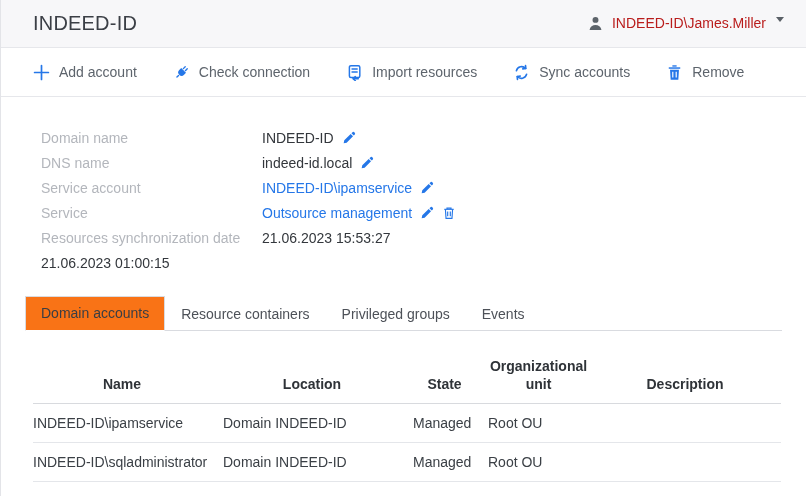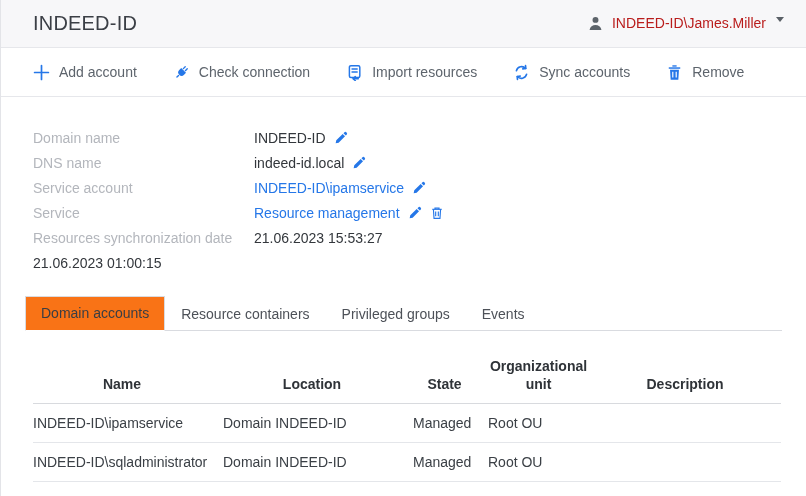--- a/index.html
+++ b/index.html
@@ -39,21 +39,21 @@
     display:flex; align-items:center;
     padding-left:32px; gap:36px;text-align:right;
   }
   .tool {
     display:flex; align-items:center; gap:9px;
     font-size:14px; color:#5d646c; cursor:pointer; white-space:nowrap;
   }
   .tool svg { display:block; color:#2577e8; }
 
   
-  .details { padding:28px 0 0 32px; }
+  .details { padding:28px 0 0 40px; }
   .drow { display:flex; align-items:center; height:25px; font-size:14px; }
   .dlabel { width:221px; flex:0 0 221px; color:#b3b6bc; }
   .dvalue { display:flex; align-items:center; gap:8px; color:#33373c; }
   .link { color:#2577e8; cursor:pointer; }
   .mini-icon { display:flex; align-items:center; color:#2577e8; cursor:pointer; }
   .mini-icon svg { display:block; }
 
   
   .tabs {
     display:flex; align-items:flex-end;
@@ -191,21 +191,21 @@
         <svg width="14" height="14" viewBox="0 0 16 16">
             <path fill="currentColor" d="M11.7 1.6a1.9 1.9 0 0 1 2.7 2.7l-.9.9-2.7-2.7.9-.9zM9.9 3.4l2.7 2.7-7.3 7.3-3.4.7.7-3.4 7.3-7.3z"></path>
           </svg>
       </span>
     </div>
   </div>
 
   <div class="drow">
     <div class="dlabel">Service</div>
     <div class="dvalue">
-      <span class="link">Resource management</span>
+      <span class="link">Outsource management</span>
       <span class="mini-icon">
         <svg width="14" height="14" viewBox="0 0 16 16">
             <path fill="currentColor" d="M11.7 1.6a1.9 1.9 0 0 1 2.7 2.7l-.9.9-2.7-2.7.9-.9zM9.9 3.4l2.7 2.7-7.3 7.3-3.4.7.7-3.4 7.3-7.3z"></path>
           </svg>
       </span>
       <span class="mini-icon">
         <svg width="14" height="14" viewBox="0 0 16 16" fill="none" stroke="currentColor" stroke-width="1.3">
           <path d="M2.6 3.8h10.8"></path>
             <path d="M5.7 3.8V2.4h4.6v1.4"></path>
           <path d="M3.9 3.8l.7 10.4h6.8l.7-10.4"></path>

